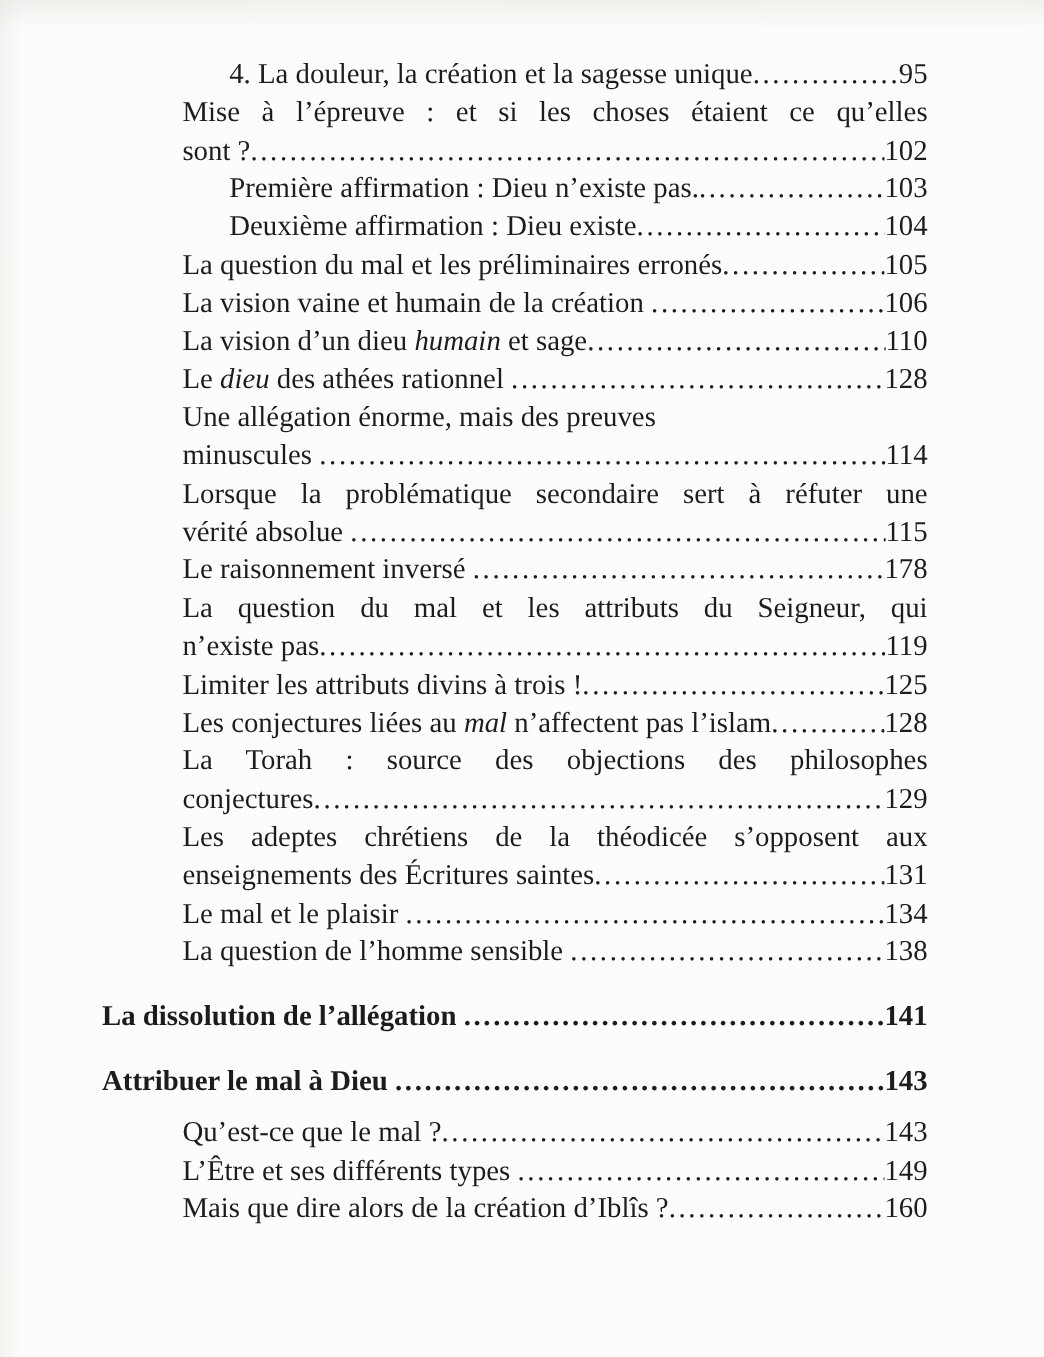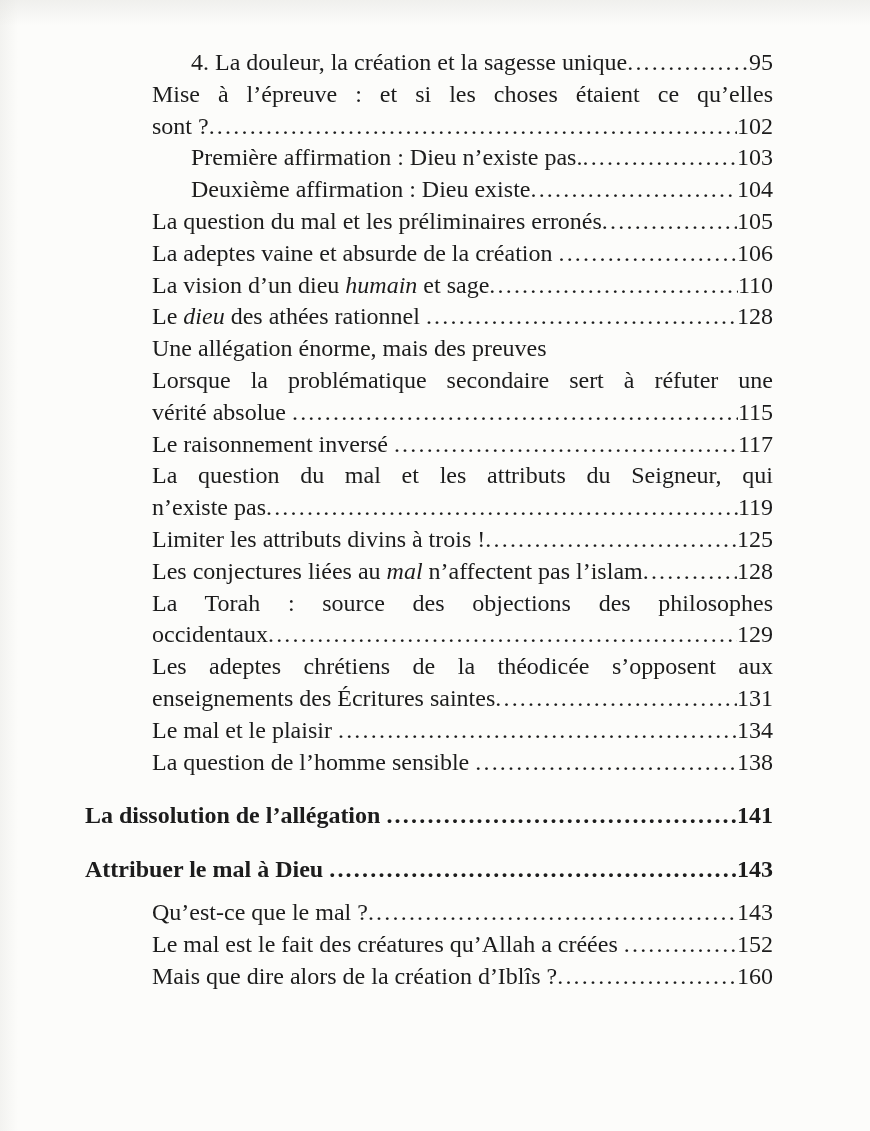--- a/index.html
+++ b/index.html
@@ -81,55 +81,60 @@
       </div>
       <div class="entry lvl1">
         <div class="line dotted">
           <span class="txt"><span>La question du mal et les préliminaires erronés</span></span>
           <span class="leader"></span>
           <span class="pg">105</span>
         </div>
       </div>
       <div class="entry lvl1">
         <div class="line dotted">
-          <span class="txt"><span>La adeptes vaine et absurde de la création </span></span>
+          <span class="txt"><span>La vision vaine et humain de la création </span></span>
           <span class="leader"></span>
           <span class="pg">106</span>
         </div>
       </div>
       <div class="entry lvl1">
         <div class="line dotted">
           <span class="txt"><span>La vision d’un dieu </span><i>humain</i><span> et sage</span></span>
           <span class="leader"></span>
           <span class="pg">110</span>
         </div>
       </div>
       <div class="entry lvl1">
         <div class="line dotted">
           <span class="txt"><span>Le </span><i>dieu</i><span> des athées rationnel </span></span>
           <span class="leader"></span>
           <span class="pg">128</span>
         </div>
       </div>
       <div class="entry lvl1">
         <div class="line"><span class="txt"><span>Une allégation énorme, mais des preuves</span></span></div>
+        <div class="line dotted">
+          <span class="txt"><span>minuscules </span></span>
+          <span class="leader"></span>
+          <span class="pg">114</span>
+        </div>
       </div>
       <div class="entry lvl1">
         <div class="line stretch"><span class="txt"><span>Lorsque la problématique secondaire sert à réfuter une</span></span></div>
         <div class="line dotted">
           <span class="txt"><span>vérité absolue </span></span>
           <span class="leader"></span>
           <span class="pg">115</span>
         </div>
       </div>
       <div class="entry lvl1">
         <div class="line dotted">
           <span class="txt"><span>Le raisonnement inversé </span></span>
           <span class="leader"></span>
-          <span class="pg">117</span>
+          <span class="pg">178</span>
         </div>
       </div>
       <div class="entry lvl1">
         <div class="line stretch"><span class="txt"><span>La question du mal et les attributs du Seigneur, qui</span></span></div>
         <div class="line dotted">
           <span class="txt"><span>n’existe pas</span></span>
           <span class="leader"></span>
           <span class="pg">119</span>
         </div>
       </div>
@@ -143,21 +148,21 @@
       <div class="entry lvl1">
         <div class="line dotted">
           <span class="txt"><span>Les conjectures liées au </span><i>mal</i><span> n’affectent pas l’islam</span></span>
           <span class="leader"></span>
           <span class="pg">128</span>
         </div>
       </div>
       <div class="entry lvl1">
         <div class="line stretch"><span class="txt"><span>La Torah : source des objections des philosophes</span></span></div>
         <div class="line dotted">
-          <span class="txt"><span>occidentaux</span></span>
+          <span class="txt"><span>conjectures</span></span>
           <span class="leader"></span>
           <span class="pg">129</span>
         </div>
       </div>
       <div class="entry lvl1">
         <div class="line stretch"><span class="txt"><span>Les adeptes chrétiens de la théodicée s’opposent aux</span></span></div>
         <div class="line dotted">
           <span class="txt"><span>enseignements des Écritures saintes</span></span>
           <span class="leader"></span>
           <span class="pg">131</span>
@@ -193,23 +198,23 @@
       </div>
       <div class="entry lvl1 after-chapters">
         <div class="line dotted">
           <span class="txt"><span>Qu’est-ce que le mal ?</span></span>
           <span class="leader"></span>
           <span class="pg">143</span>
         </div>
       </div>
       <div class="entry lvl1">
         <div class="line dotted">
-          <span class="txt"><span>Le mal est le fait des créatures qu’Allah a créées </span></span>
-          <span class="leader"></span>
-          <span class="pg">152</span>
+          <span class="txt"><span>L’Être et ses différents types </span></span>
+          <span class="leader"></span>
+          <span class="pg">149</span>
         </div>
       </div>
       <div class="entry lvl1">
         <div class="line dotted">
           <span class="txt"><span>Mais que dire alors de la création d’Iblîs ?</span></span>
           <span class="leader"></span>
           <span class="pg">160</span>
         </div>
       </div>
     </section>

